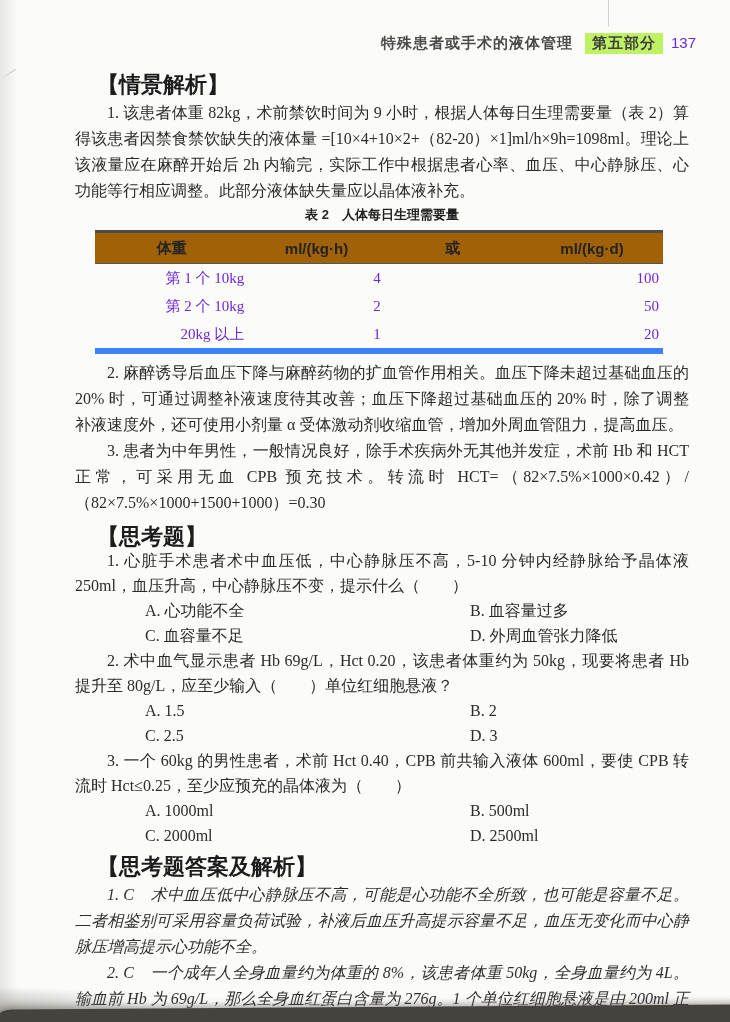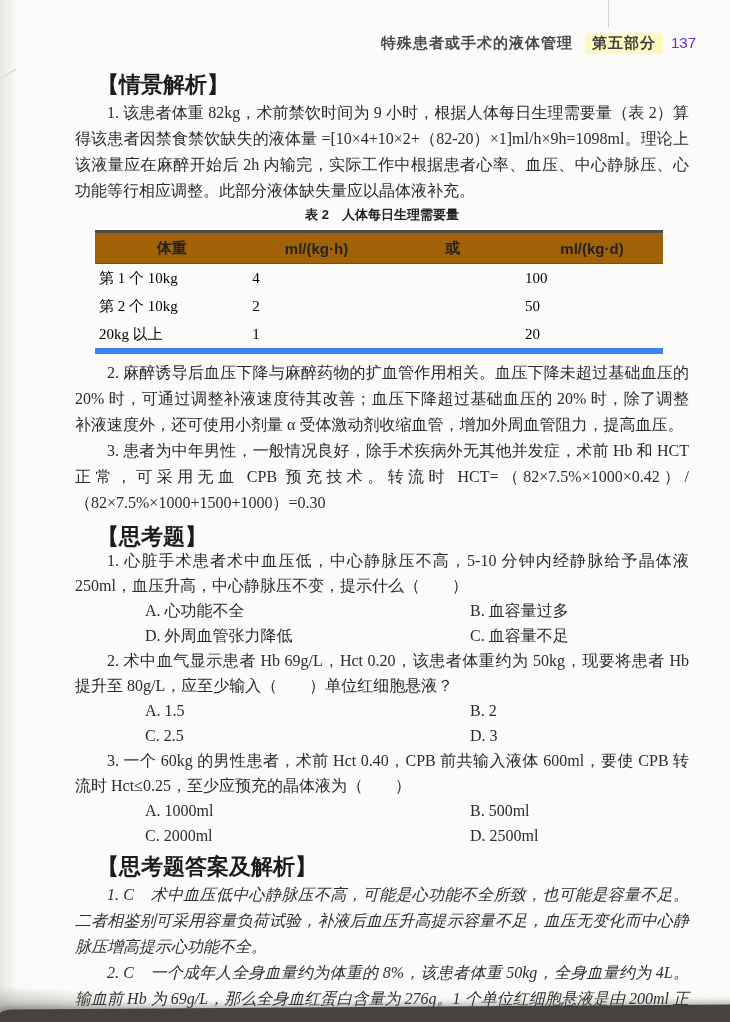--- a/index.html
+++ b/index.html
@@ -20,21 +20,21 @@
   .scan-tick { position:absolute; left:1px; top:73px; width:16px; height:1px; background:#c2c2bf; transform:rotate(-32deg); }
   .bottom-band { position:absolute; left:-12px; right:-12px; bottom:-9px; height:24px;
     background:#46433f; transform:rotate(-0.4deg); border-radius:55px 0 0 0;
     box-shadow:0 -3px 6px rgba(90,88,84,.45); z-index:2; }
   .bottom-shadow { position:absolute; left:0; bottom:10px; width:150px; height:26px;
     background:radial-gradient(ellipse at 0% 100%, rgba(120,118,112,.55), rgba(120,118,112,0) 70%); z-index:1; }
 
   
   .hdr { position:absolute; top:33px; right:34px; font-size:15px; color:#4b4b4b;
     font-family:"Liberation Sans","DejaVu Sans",sans-serif; font-weight:bold; letter-spacing:1px; }
-  .hdr .badge { display:inline-block; background:#fef9c3; color:#3f3f3f;
+  .hdr .badge { display:inline-block; background:#bef264; color:#3f3f3f;
     padding:1px 7px; margin:0 8px 0 12px; font-weight:bold; }
   .hdr .pageno { font-weight:normal; color:#6d28d9; letter-spacing:0; }
 
   
   .content { position:absolute; top:74px; left:75px; width:614px; z-index:0; }
   .sec-heading { font-family:"Liberation Sans","DejaVu Sans",sans-serif; font-weight:bold;
     font-size:22px; line-height:22px; color:#1c1c1c; margin:0 0 0 22px; }
   .sec-heading.mt1 { margin-top:10px; }
   .sec-heading.mt2 { margin-top:8px; }
   p.body { margin:0; font-size:16px; line-height:26px; text-align:justify; text-indent:2em; }
@@ -44,21 +44,21 @@
   
   .tbl-caption { margin:0; padding-top:2px; height:20px; text-align:center;
     font-family:"Liberation Sans","DejaVu Sans",sans-serif;
     font-weight:bold; font-size:13px; color:#222; }
   table.needs { width:568px; margin:4px 0 0 20px; border-collapse:collapse; font-size:15px; }
   table.needs thead th {
     background:#a16207; font-weight:bold; text-align:center;
     font-family:"Liberation Sans","DejaVu Sans",sans-serif; font-size:15px; color:#232323;
     border-top:3px solid #4c4c4c; border-bottom:1.5px solid #555;
     height:30px; padding:0 4px; }
-  table.needs tbody td { text-align:left; height:28px; padding:0 4px; color:#000000;font-family:Liberation Serif, serif; }
+  table.needs tbody td { text-align:right; height:28px; padding:0 4px; color:#6d28d9;font-family:Liberation Serif, serif; }
   table.needs tbody tr:last-child td { border-bottom:6px solid #3b82f6; }
   table.needs .c1 { width:27%; } table.needs .c2 { width:24%; }
   table.needs .c3 { width:24%; } table.needs .c4 { width:25%; }
 
   
   p.stem { margin:0; font-size:16px; line-height:25px; text-align:justify; text-indent:2em; }
   .opts { display:grid; grid-template-columns:325px auto; padding-left:70px;
     font-size:16px; line-height:25px; }
   .q-block { margin:0; }
 
@@ -119,22 +119,22 @@
     <p class="body gap">2. 麻醉诱导后血压下降与麻醉药物的扩血管作用相关。血压下降未超过基础血压的 20% 时，可通过调整补液速度待其改善；血压下降超过基础血压的 20% 时，除了调整补液速度外，还可使用小剂量 α 受体激动剂收缩血管，增加外周血管阻力，提高血压。</p>
     <p class="body">3. 患者为中年男性，一般情况良好，除手术疾病外无其他并发症，术前 Hb 和 HCT 正常，可采用无血 CPB 预充技术。转流时 HCT=（82×7.5%×1000×0.42）/（82×7.5%×1000+1500+1000）=0.30</p>
 
     <div class="sec-heading mt1">【思考题】</div>
 
     <div class="q-block">
       <p class="stem">1. 心脏手术患者术中血压低，中心静脉压不高，5-10 分钟内经静脉给予晶体液 250ml，血压升高，中心静脉压不变，提示什么（　　）</p>
       <div class="opts">
         <span>A. 心功能不全</span>
         <span>B. 血容量过多</span>
+        <span>C. 血容量不足</span>
         <span>D. 外周血管张力降低</span>
-        <span>C. 血容量不足</span>
       </div>
     </div>
 
     <div class="q-block">
       <p class="stem">2. 术中血气显示患者 Hb 69g/L，Hct 0.20，该患者体重约为 50kg，现要将患者 Hb 提升至 80g/L，应至少输入（　　）单位红细胞悬液？</p>
       <div class="opts">
         <span>A. 1.5</span>
         <span>B. 2</span>
         <span>C. 2.5</span>
         <span>D. 3</span>

